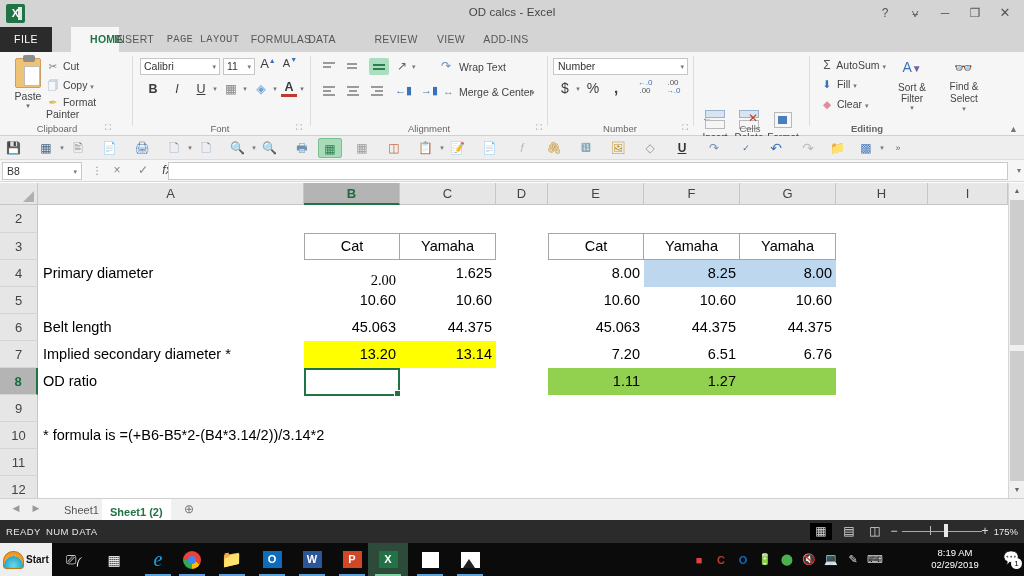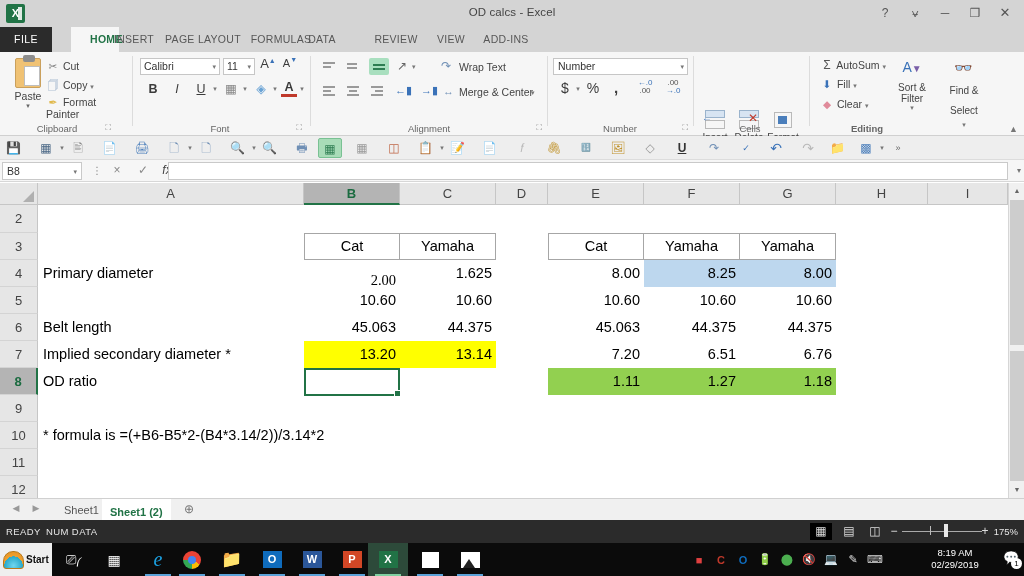--- a/index.html
+++ b/index.html
@@ -261,21 +261,21 @@
       <div class="wb">─</div>
       <div class="wb">❐</div>
       <div class="wb close">✕</div>
     </div>
   </div>
 
   <div class="tabstrip">
     <div class="tab-file">FILE</div>
     <div class="rtab active" style="left:71px;width:48px;padding-left:19px;">HOME</div>
     <div class="rtab" style="left:110px;width:48px;">INSERT</div>
-    <div class="rtab" style="left:162px;width:82px;">PAGE LAYOUT</div>
+    <div class="rtab" style="left:162px;width:82px;font-family:Liberation Mono, monospace;">PAGE LAYOUT</div>
     <div class="rtab" style="left:248px;width:66px;">FORMULAS</div>
     <div class="rtab" style="left:301px;width:42px;">DATA</div>
     <div class="rtab" style="left:368px;width:56px;">REVIEW</div>
     <div class="rtab" style="left:430px;width:42px;">VIEW</div>
     <div class="rtab" style="left:477px;width:58px;">ADD-INS</div>
     <div class="user-name">Dave Reginelli</div>
     <div style="position:absolute;right:31px;top:31px;font-size:8px;color:#555;">▾</div>
     <div class="user-av"></div>
   </div>
 
@@ -444,21 +444,21 @@
         <span>Clear</span>
         <span style="font-size:7px;color:#777;">▾</span>
       </div>
       <div class="ed-big" style="left:78px;top:8px;">
         <div style="font-size:14px;line-height:15px;"><span style="color:#3a72b8;">A</span><span style="color:#7a5fa8;font-size:10px;">▼</span></div>
         <div style="margin-top:6px;line-height:11px;">Sort &amp; Filter</div>
         <div style="font-size:7px;color:#777;">▾</div>
       </div>
       <div class="ed-big" style="left:130px;top:8px;">
         <div style="font-size:15px;line-height:15px;color:#6b6b6b;">👓</div>
-        <div style="margin-top:6px;line-height:20px;">Find &amp; Select</div>
+        <div style="margin-top:6px;line-height:12px;">Find &amp; Select</div>
         <div style="font-size:7px;color:#777;">▾</div>
       </div>
       <div class="grp-label" style="left:-20px;width:150px;font-weight:bold;">Editing</div>
       <div class="ribbon-collapse">▲</div>
     </div>
   </div>
 
   <div class="qat">
     <div class="qbtn" style="left:4px;color:#7b5ea7;">💾</div>
     <div class="qbtn" style="left:36px;">▦</div>
@@ -567,21 +567,20 @@
     <div class="cell r" style="left:644px;top:104px;width:96px;height:27px;">10.60</div>
     <div class="cell r" style="left:740px;top:104px;width:96px;height:27px;">10.60</div>
     <div class="cell r" style="left:548px;top:131px;width:96px;height:27px;">45.063</div>
     <div class="cell r" style="left:644px;top:131px;width:96px;height:27px;">44.375</div>
     <div class="cell r" style="left:740px;top:131px;width:96px;height:27px;">44.375</div>
     <div class="cell r" style="left:548px;top:158px;width:96px;height:27px;">7.20</div>
     <div class="cell r" style="left:644px;top:158px;width:96px;height:27px;">6.51</div>
     <div class="cell r" style="left:740px;top:158px;width:96px;height:27px;">6.76</div>
     <div class="cell r" style="left:548px;top:185px;width:96px;height:27px;">1.11</div>
     <div class="cell r" style="left:644px;top:185px;width:96px;height:27px;">1.27</div>
-    <div class="cell r" style="left:740px;top:185px;width:96px;height:27px;">1.18</div>
 
     <div class="active-cell" style="left:304px;top:185px;width:96px;height:28px;"></div>
   </div>
 
   <div class="vsb">
     <div class="ar" style="top:0;">▲</div>
     <div class="thumb" style="top:17px;height:145px;"></div>
     <div class="thumb" style="top:168px;height:130px;background:#cdcdcd;"></div>
     <div class="ar" style="top:299px;">▼</div>
   </div>

